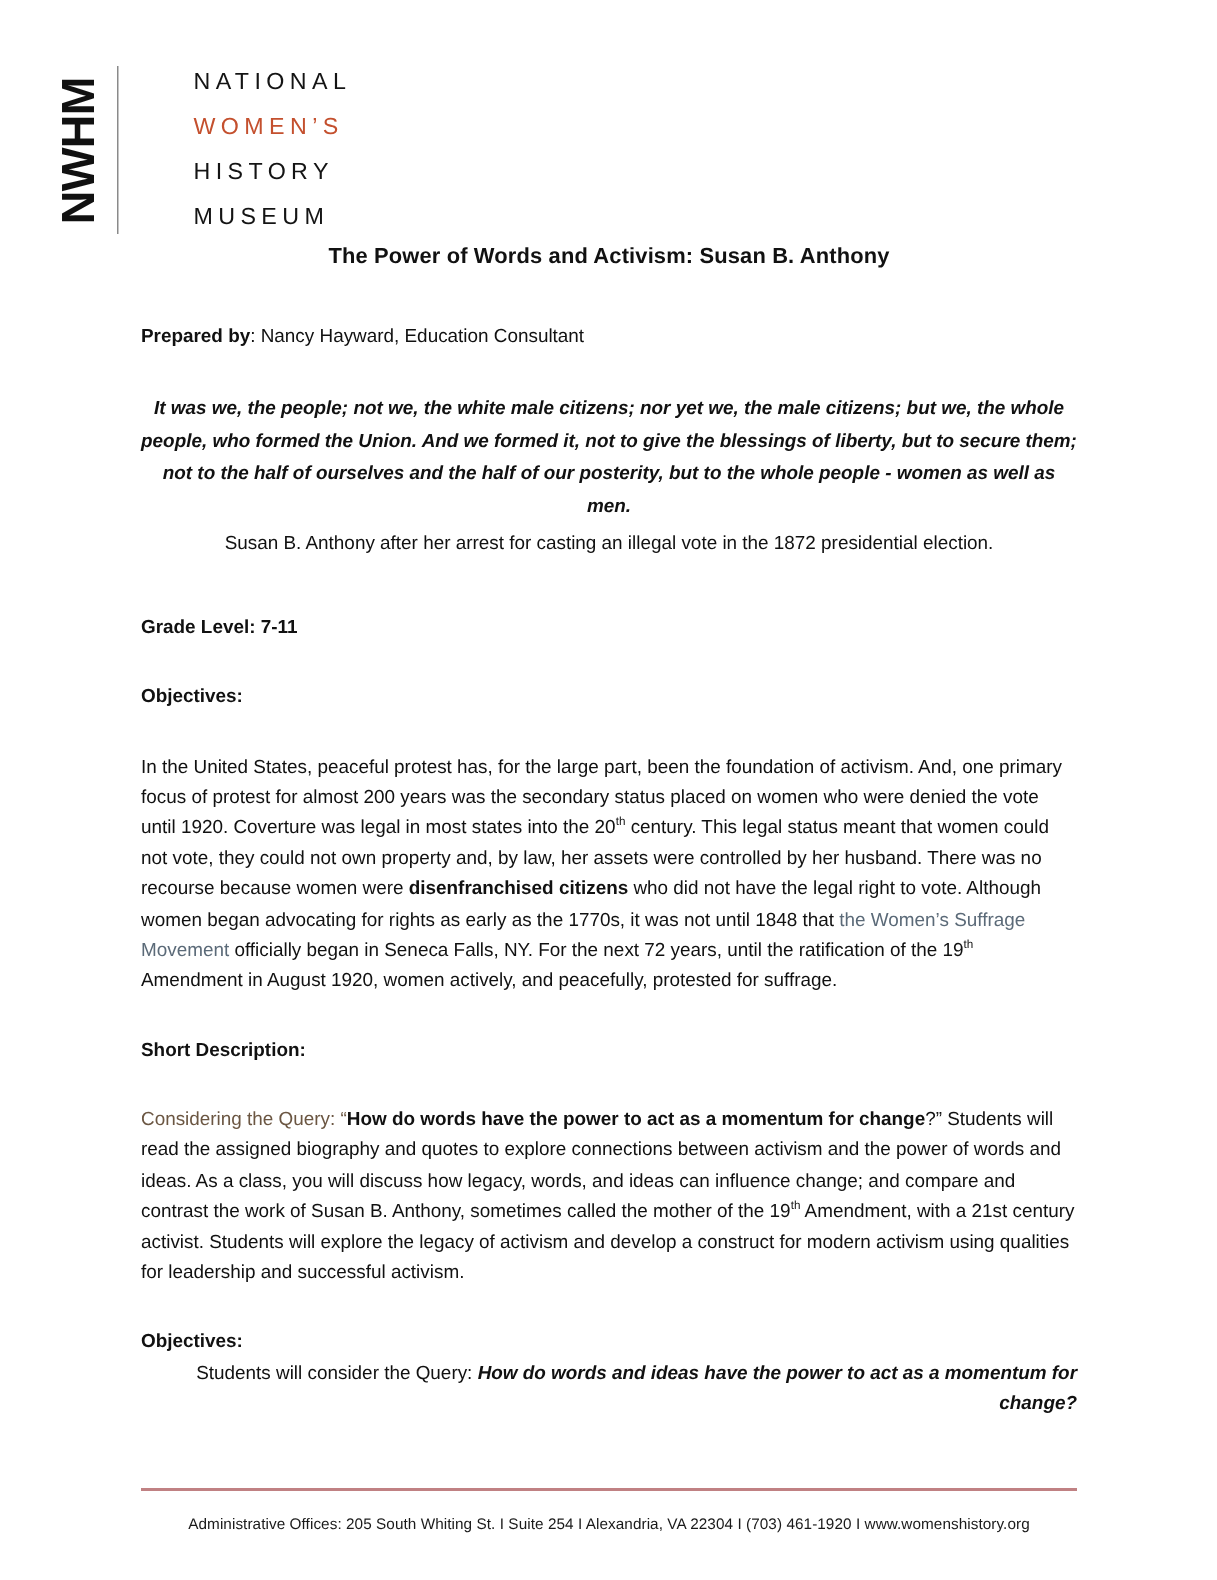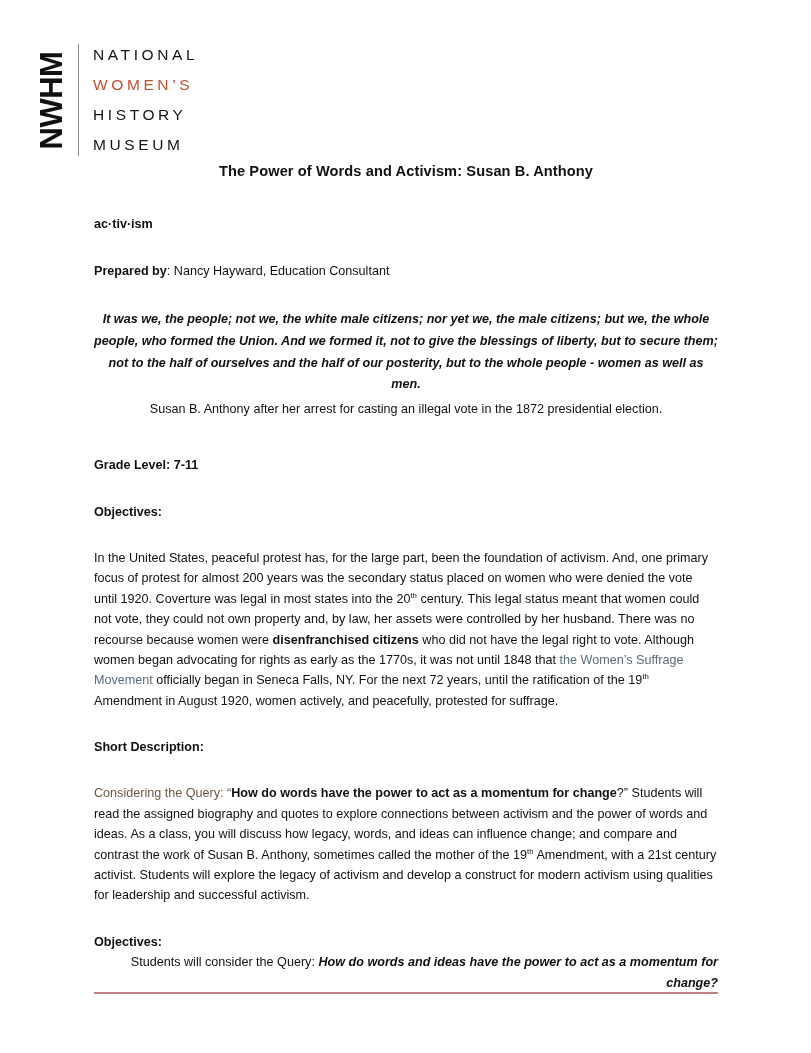--- a/index.html
+++ b/index.html
@@ -53,20 +53,21 @@
     width: 1px;
     background: #8a8a8a;
     margin: 0 14px 0 10px;
     align-self: stretch;
   }
   .logo-words {
     display: flex;
     flex-direction: column;
     justify-content: space-between;
     padding: 3px 0 3px 0;
+    margin-left: 36px;
   }
   .logo-words .lw {
     font-family: "Liberation Sans", sans-serif;
     font-size: 15.5px;
     letter-spacing: 3.6px;
     line-height: 1;
     color: #141414;
     font-weight: normal;
   }
   .logo-words .lw.accent {
@@ -192,21 +193,20 @@
       <div class="lw accent">WOMEN’S</div>
       <div class="lw">HISTORY</div>
       <div class="lw">MUSEUM</div>
     </div>
   </div>
 
   <div class="content">
 
     <div class="doc-title">The Power of Words and Activism: Susan B. Anthony</div>
 
-    <div class="term">ac·tiv·ism</div>
 
 
     <div class="prepared"><b>Prepared by</b><span>:  Nancy Hayward, Education Consultant</span></div>
 
     <div class="quote">It was we, the people; not we, the white male citizens; nor yet we, the male citizens; but we, the whole people, who formed the Union. And we formed it, not to give the blessings of liberty, but to secure them; not to the half of ourselves and the half of our posterity, but to the whole people - women as well as men.</div>
 
     <div class="quote-attrib">Susan B. Anthony after her arrest for casting an illegal vote in the 1872 presidential election.</div>
 
     <div class="grade">Grade Level:  7-11</div>
 
@@ -219,15 +219,16 @@
     <div class="body-para"><span class="query-label">Considering the Query: “</span><b>How do words have the power to act as a momentum for change</b><span>?” Students will read the assigned biography and quotes to explore connections between activism and the power of words and ideas. As a class, you will discuss how legacy, words, and ideas can influence change; and compare and contrast the work of Susan B. Anthony, sometimes called the mother of the 19</span><sup>th</sup><span> Amendment, with a 21st century activist. Students will explore the legacy of activism and develop a construct for modern activism using qualities for leadership and successful activism.</span></div>
 
     <div class="objectives-head">Objectives:</div>
 
     <div class="objectives-body"><span>Students will consider the Query: </span><span class="bi">How do words and ideas have the power to act as a momentum for change?</span></div>
 
   </div>
 
   <div class="footer">
     <div class="footer-rule"></div>
+    <div class="footer-text">Administrative Offices:  205 South Whiting St.  I  Suite 254  I  Alexandria, VA 22304  I  (703) 461-1920  I  www.womenshistory.org</div>
   </div>
 
 </div>
 
 </body></html>

